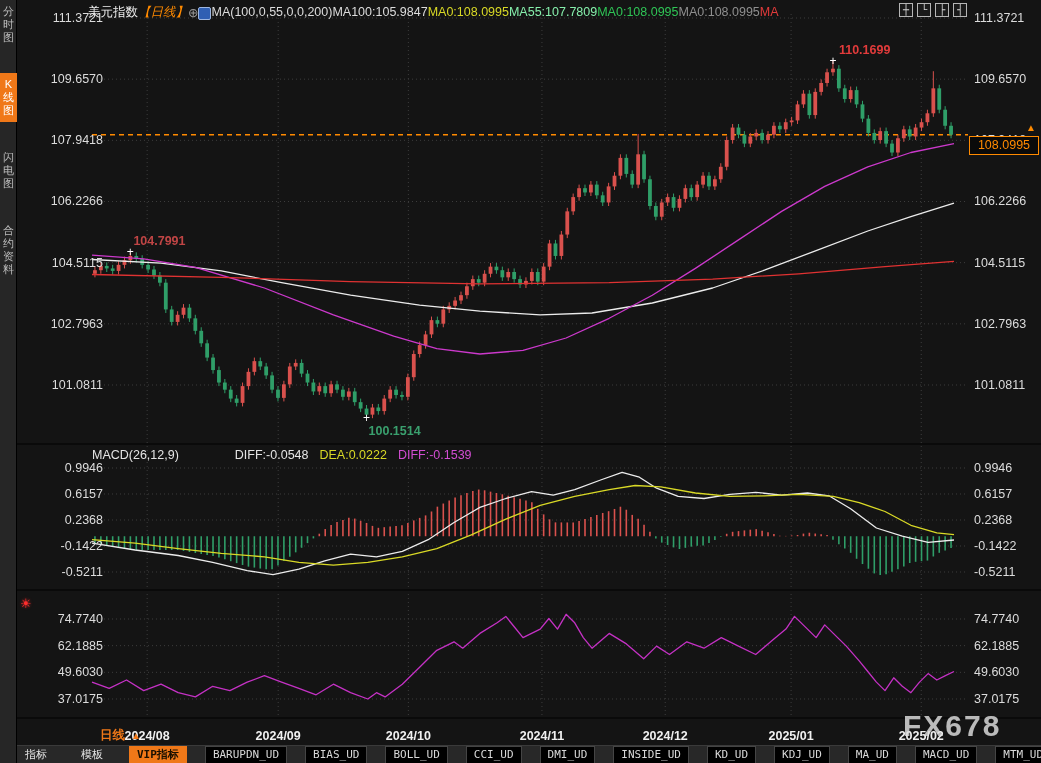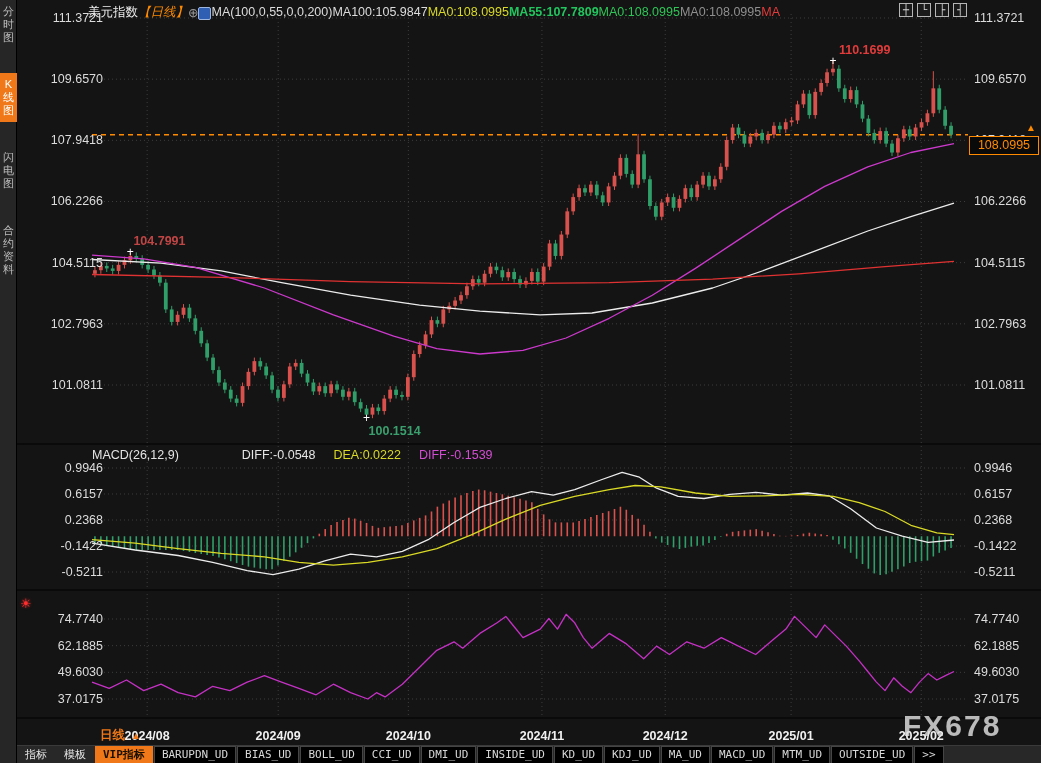--- a/index.html
+++ b/index.html
@@ -25,42 +25,42 @@
   #mini-chart-icon{display:inline-block;width:13px;height:13px;background:#2f5fb3;
     border:1px solid #9db6e0;border-radius:2px;position:relative;top:1px;}
   
   #toolbar{position:absolute;top:3px;right:74px;display:flex;gap:4px;z-index:4;}
   .tb-icon{width:14px;height:14px;border:1px solid #b5b5b5;color:#d5d5d5;
     font-family:"DejaVu Sans Mono",monospace;font-size:10px;line-height:12px;
     text-align:center;cursor:pointer;background:#1a1a1a;}
   
   #chart-svg{position:absolute;left:0;top:0;z-index:1;}
   
-  .ind-row{position:absolute;display:flex;gap:18px;font-size:12.5px;z-index:4;white-space:nowrap;}
+  .ind-row{position:absolute;display:flex;gap:11px;font-size:12.5px;z-index:4;white-space:nowrap;}
   #macd-row{left:92px;top:448px;}
   #rsi-row{left:92px;top:597px;}
   
   #price-tag{position:absolute;left:969px;top:136px;width:70px;height:19px;
     border:1px solid #ff8a00;color:#ff8a00;background:#0a0a0a;font-size:12.5px;
     line-height:17px;text-align:center;z-index:5;}
   #price-arrow{position:absolute;left:1026px;top:122px;color:#ff8a00;font-size:10px;z-index:5;}
   
   #rsi-sun{position:absolute;left:20px;top:596px;color:#ff2d2d;font-size:13px;z-index:4;
     text-shadow:0 0 3px #ff2d2d;cursor:pointer;}
   
   #period-box{position:absolute;left:100px;top:727px;color:#f07818;font-size:12.5px;
     font-weight:bold;z-index:4;cursor:pointer;}
   #period-box .arrow{margin-left:6px;font-size:10px;}
   
   #watermark{position:absolute;left:903px;top:709px;font-size:30px;font-weight:bold;
     color:rgba(225,225,225,0.82);letter-spacing:2px;z-index:2;}
   
   #footer-tabs{position:absolute;left:17px;right:0;bottom:0;height:18px;
     background:#282828;border-top:1px solid #3a3a3a;display:flex;align-items:flex-end;
-    z-index:4;font-family:"DejaVu Sans Mono",monospace;font-size:11px;overflow:hidden;}
+    z-index:4;font-family:"DejaVu Sans Mono",monospace;font-size:11px;overflow:hidden;gap:17px;}
   .f-tab{height:17px;line-height:16px;padding:0 7px;margin-right:1px;color:#d8d8d8;
     background:#000000;border:1px solid #454545;border-bottom:none;cursor:pointer;white-space:nowrap;}
   .f-tab.plain{background:transparent;border-color:transparent;color:#e8e8e8;}
   .f-tab.active{background:#f07818;color:#1a1000;font-weight:bold;border-color:#f07818;}
 </style>
 </head>
 <body>
 
 <div id="app">
 
@@ -89,21 +89,21 @@
     </div>
 
   <div id="header">
       <span class="h-item" style="color: rgb(236, 236, 236);">美元指数</span>
       <span class="h-item" style="color: rgb(255, 138, 0); font-style: italic;">【日线】</span>
       <span class="h-item" style="color: rgb(154, 154, 154);">⊕</span>
       <span id="mini-chart-icon"></span>
       <span class="h-item" style="color: rgb(220, 220, 220);">MA(100,0,55,0,0,200)</span>
       <span class="h-item" style="color: rgb(220, 220, 220);">MA100:105.9847</span>
       <span class="h-item" style="color: rgb(217, 217, 38);">MA0:108.0995</span>
-      <span class="h-item" style="color: #22c55e; font-weight: bold;">MA55:107.7809</span>
+      <span class="h-item" style="color: #86efac;">MA55:107.7809</span>
       <span class="h-item" style="color: rgb(47, 197, 86);">MA0:108.0995</span>
       <span class="h-item" style="color: rgb(143, 143, 143);">MA0:108.0995</span>
       <span class="h-item" style="color: rgb(226, 59, 59);">MA</span>
     </div>
 
   <div id="toolbar">
       <div class="tb-icon">┼</div>
       <div class="tb-icon">└</div>
       <div class="tb-icon">├</div>
       <div class="tb-icon">┤</div>

